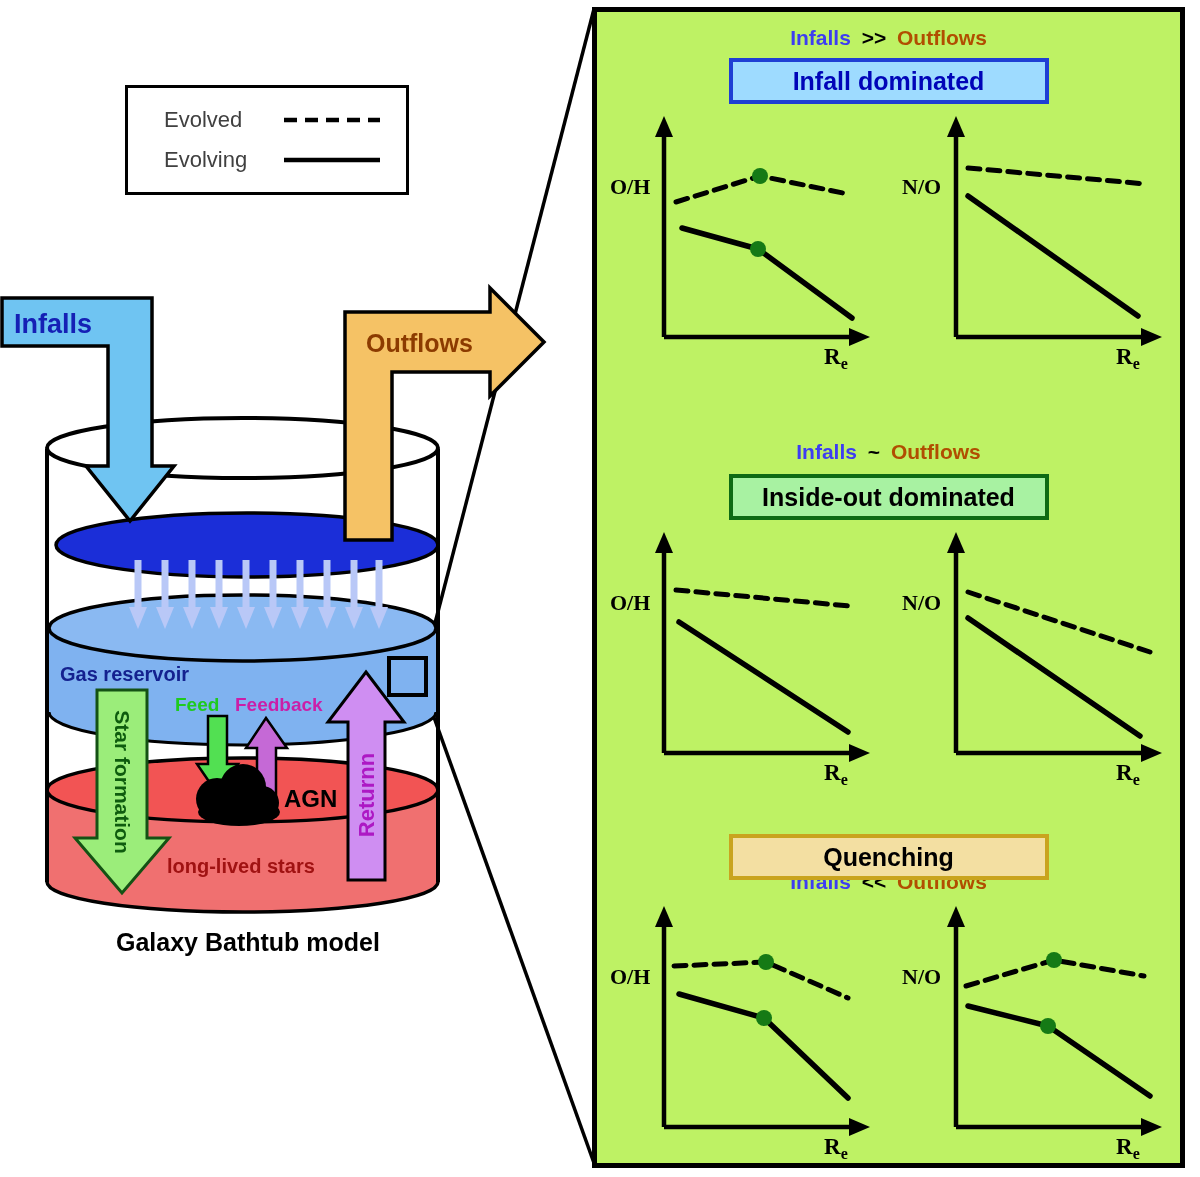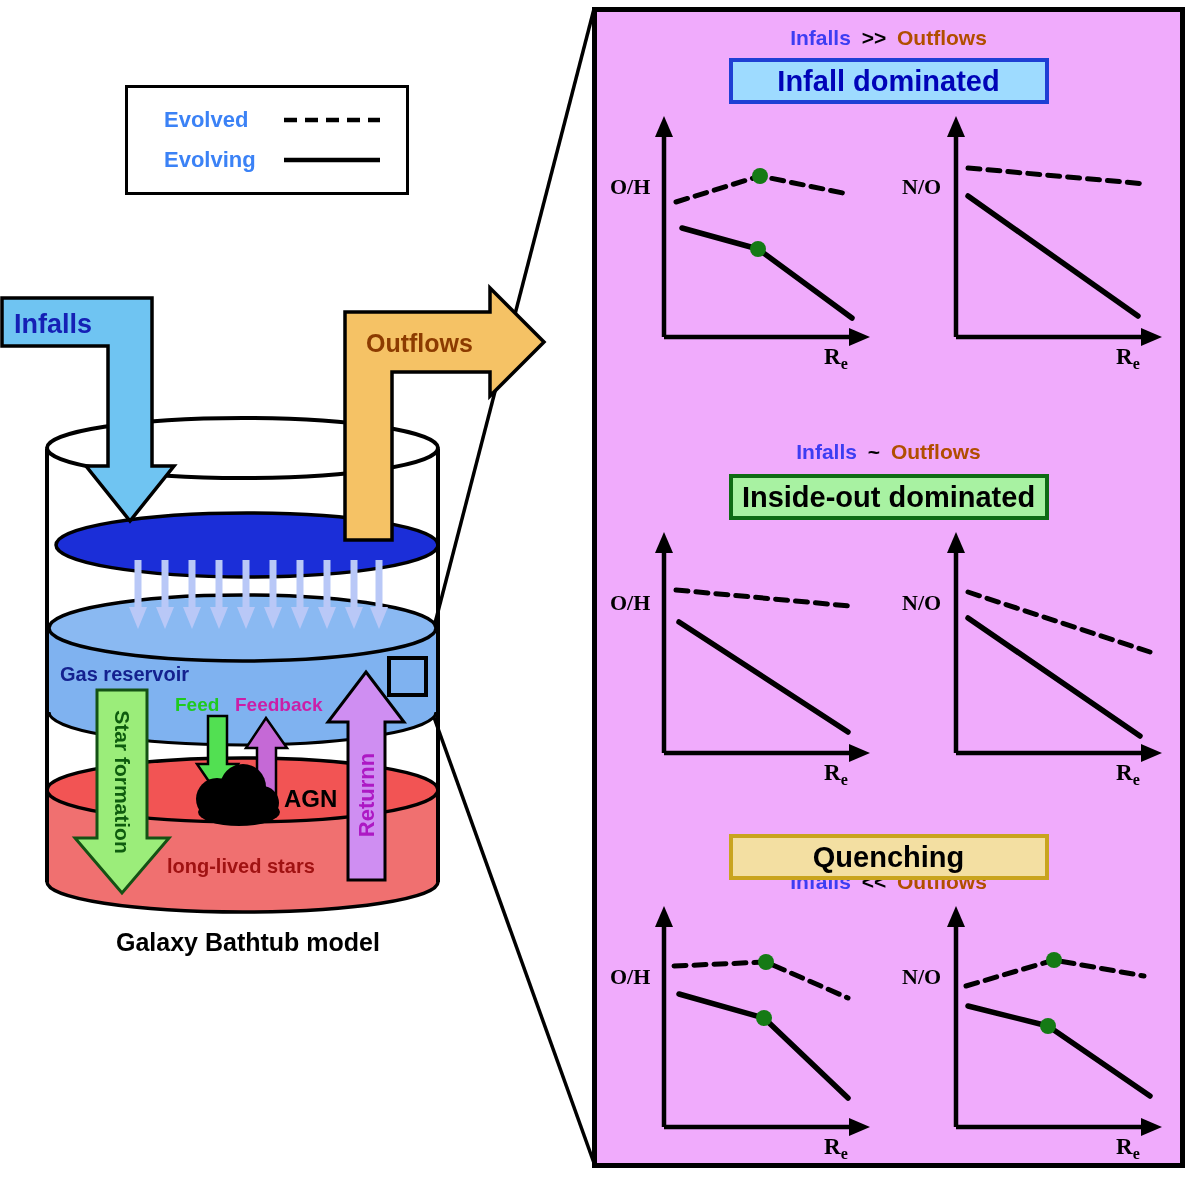--- a/index.html
+++ b/index.html
@@ -4,30 +4,30 @@
 <style>
   html,body{margin:0;padding:0;background:#ffffff;}
   body{width:1200px;height:1177px;position:relative;font-family:"Liberation Sans",sans-serif;overflow:hidden;}
   #diagram{position:absolute;left:0;top:0;}
   #diagram text{font-family:"Liberation Sans",sans-serif;font-weight:bold;}
 
   .legend{position:absolute;left:125px;top:85px;width:284px;height:110px;border:3.5px solid #000;
           box-sizing:border-box;background:#fff;display:flex;flex-direction:column;justify-content:space-evenly;
           padding:4px 14px 4px 36px;}
   .legend-row{display:flex;align-items:center;gap:14px;}
-  .legend-label{font-weight:bold;font-size:22px;width:104px;color:#3b82f6;}
+  .legend-label{font-weight:normal;font-size:22px;width:104px;color:#404040;}
 
   .panel{position:absolute;left:592px;top:7px;width:593px;height:1161px;border:5px solid #000;
-         box-sizing:border-box;background:#f0abfc;}
+         box-sizing:border-box;background:#bef264;}
   .relation{position:absolute;left:0;width:100%;text-align:center;font-size:21px;font-weight:bold;}
   .rel-left{color:#3d3df2;}
   .rel-op{color:#000;margin:0 5px;}
   .rel-right{color:#b14e00;}
   .scenario-box{position:absolute;left:50%;transform:translateX(-50%);width:312px;height:38px;line-height:38px;
-                text-align:center;font-size:29px;font-weight:bold;}
+                text-align:center;font-size:25px;font-weight:bold;}
   .box-infall{background:#9edbff;border:4px solid #1f3fd4;color:#0004b8;}
   .box-inside{background:#a8f2a2;border:4px solid #0e6b14;color:#000;}
   .box-quench{background:#f3dfa2;border:4px solid #c9a41e;color:#000;}
   .plot-row{position:absolute;left:0;width:100%;display:flex;justify-content:center;gap:22px;font-family:Liberation Serif, serif;}
   svg.plot{width:270px;height:265px;}
   .plot .axis{stroke:#000;stroke-width:4.5;}
   .plot .axis-head{fill:#000;}
   .plot polyline{fill:none;stroke:#000;stroke-width:5.5;stroke-linecap:round;stroke-linejoin:round;}
   .plot polyline.dashed{stroke-dasharray:12 8;stroke-width:5;}
   .plot .dot{fill:#157a15;}

